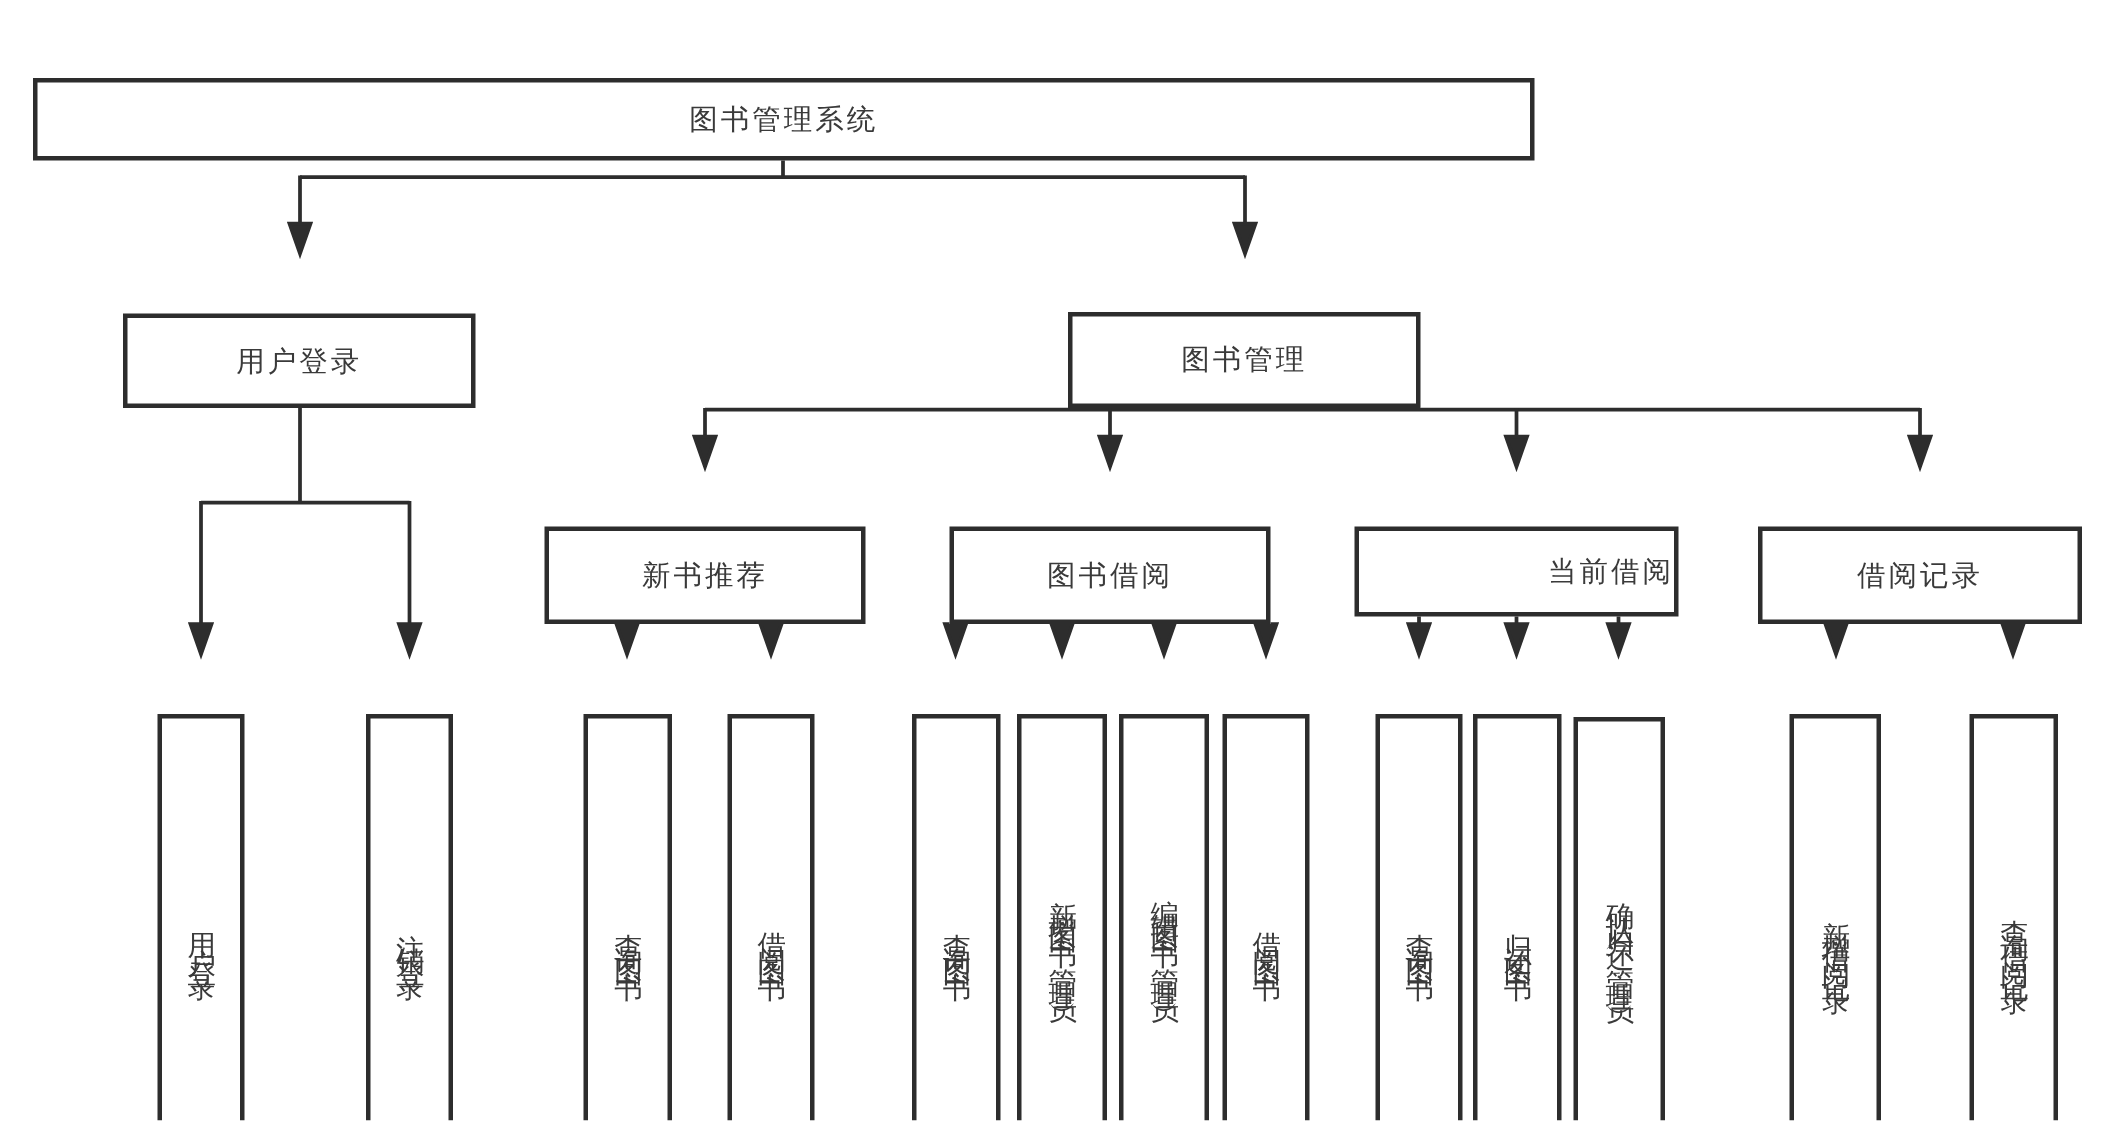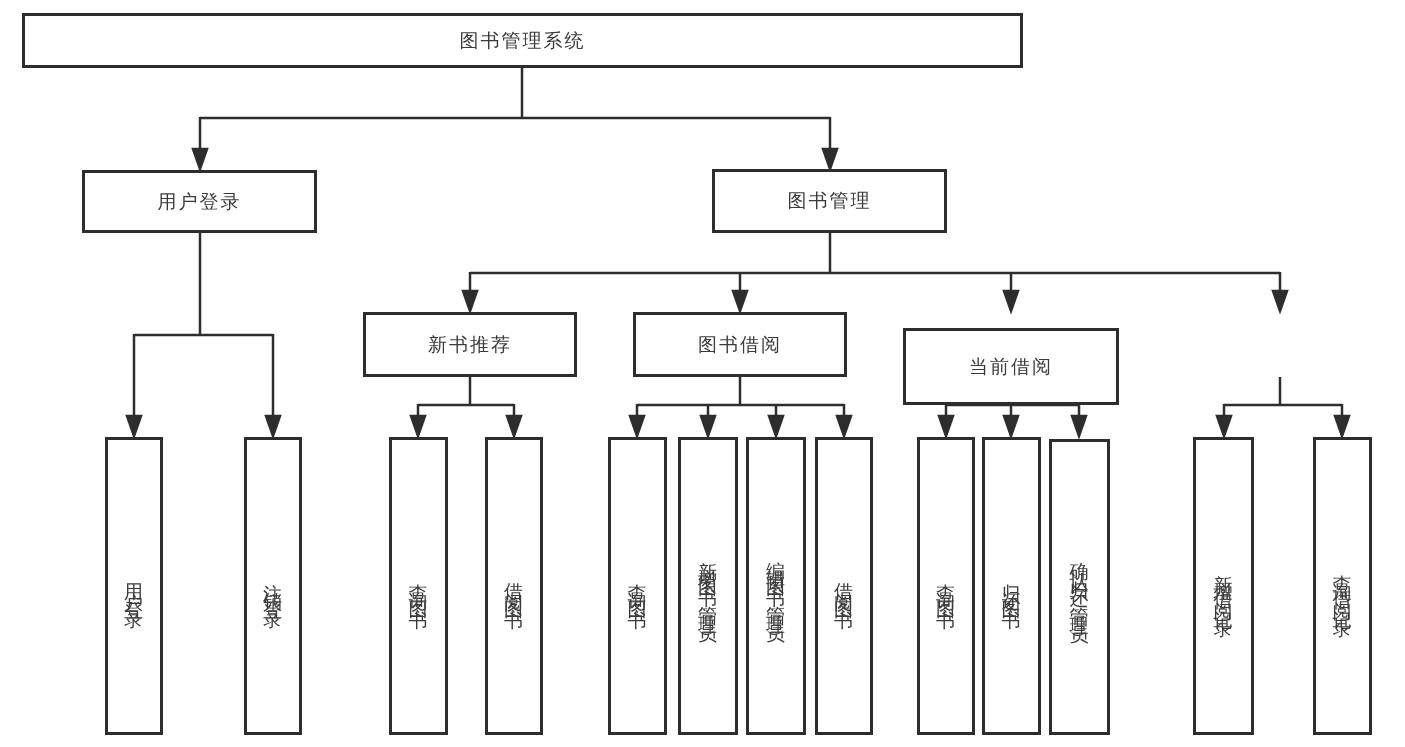--- a/index.html
+++ b/index.html
@@ -20,20 +20,21 @@
   .node {
     position: absolute;
     box-sizing: border-box;
     border: 3px solid #2d2d2d;
     background: #ffffff;
     display: flex;
     align-items: center;
     justify-content: center;
     color: #3a3a3a;
     z-index: 2;
+    margin-top: 39px;
   }
   .node .lbl {
     font-size: 19px;
     letter-spacing: 2px;
     white-space: nowrap;
   }
   .node.leaf .lbl {
     writing-mode: vertical-rl;
     text-orientation: mixed;
     letter-spacing: 9px;
@@ -145,22 +146,25 @@
   <div class="node" style="left:712px; top:169px; width:235px; height:64px;">
     <span class="lbl">图书管理</span>
   </div>
 
   <div class="node" style="left:633px; top:312px; width:214px; height:65px;">
     <span class="lbl">图书借阅</span>
   </div>
   <div class="node" style="left:363px; top:312px; width:214px; height:65px;">
     <span class="lbl">新书推荐</span>
   </div>
-  <div class="node" style="left:903px; top:328px; width:216px; height:77px;">
+  <div class="node" style="left:903px; top:312px; width:216px; height:60px;justify-content:flex-end;">
     <span class="lbl">当前借阅</span>
+  </div>
+  <div class="node" style="left:1172px; top:312px; width:216px; height:65px;">
+    <span class="lbl">借阅记录</span>
   </div>
 
   <div class="node leaf" style="left:105px; top:437px; width:58px; height:298px;">
     <span class="lbl">用户登录</span>
   </div>
   <div class="node leaf" style="left:244px; top:437px; width:58px; height:298px;">
     <span class="lbl">注销登录</span>
   </div>
 
   <div class="node leaf" style="left:389px; top:437px; width:59px; height:298px;">

